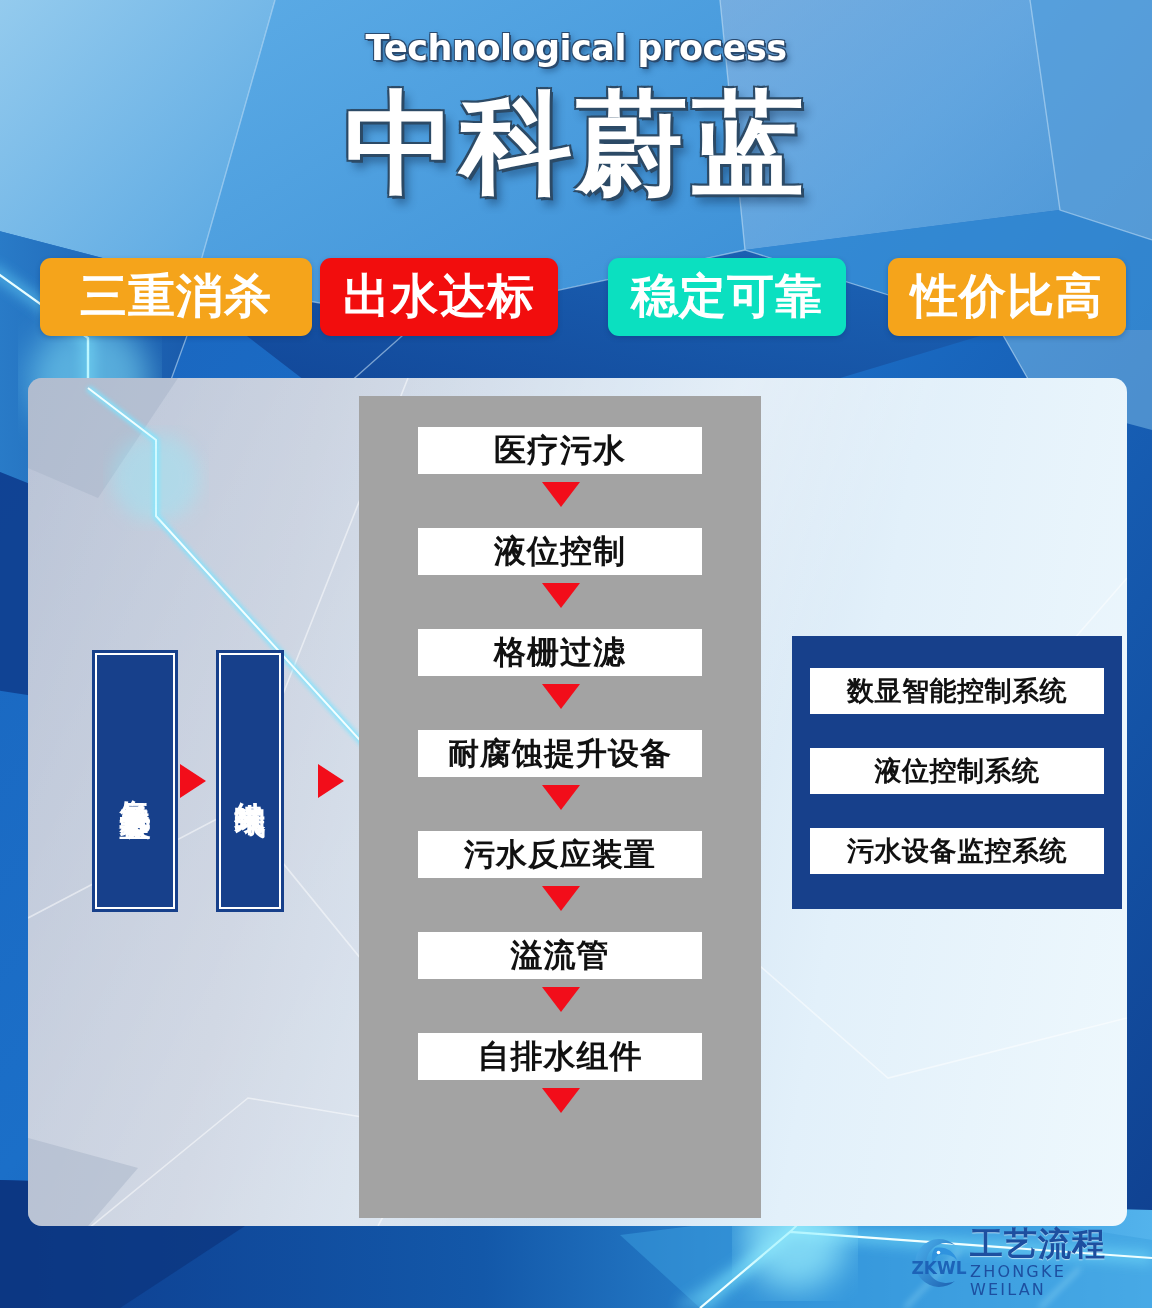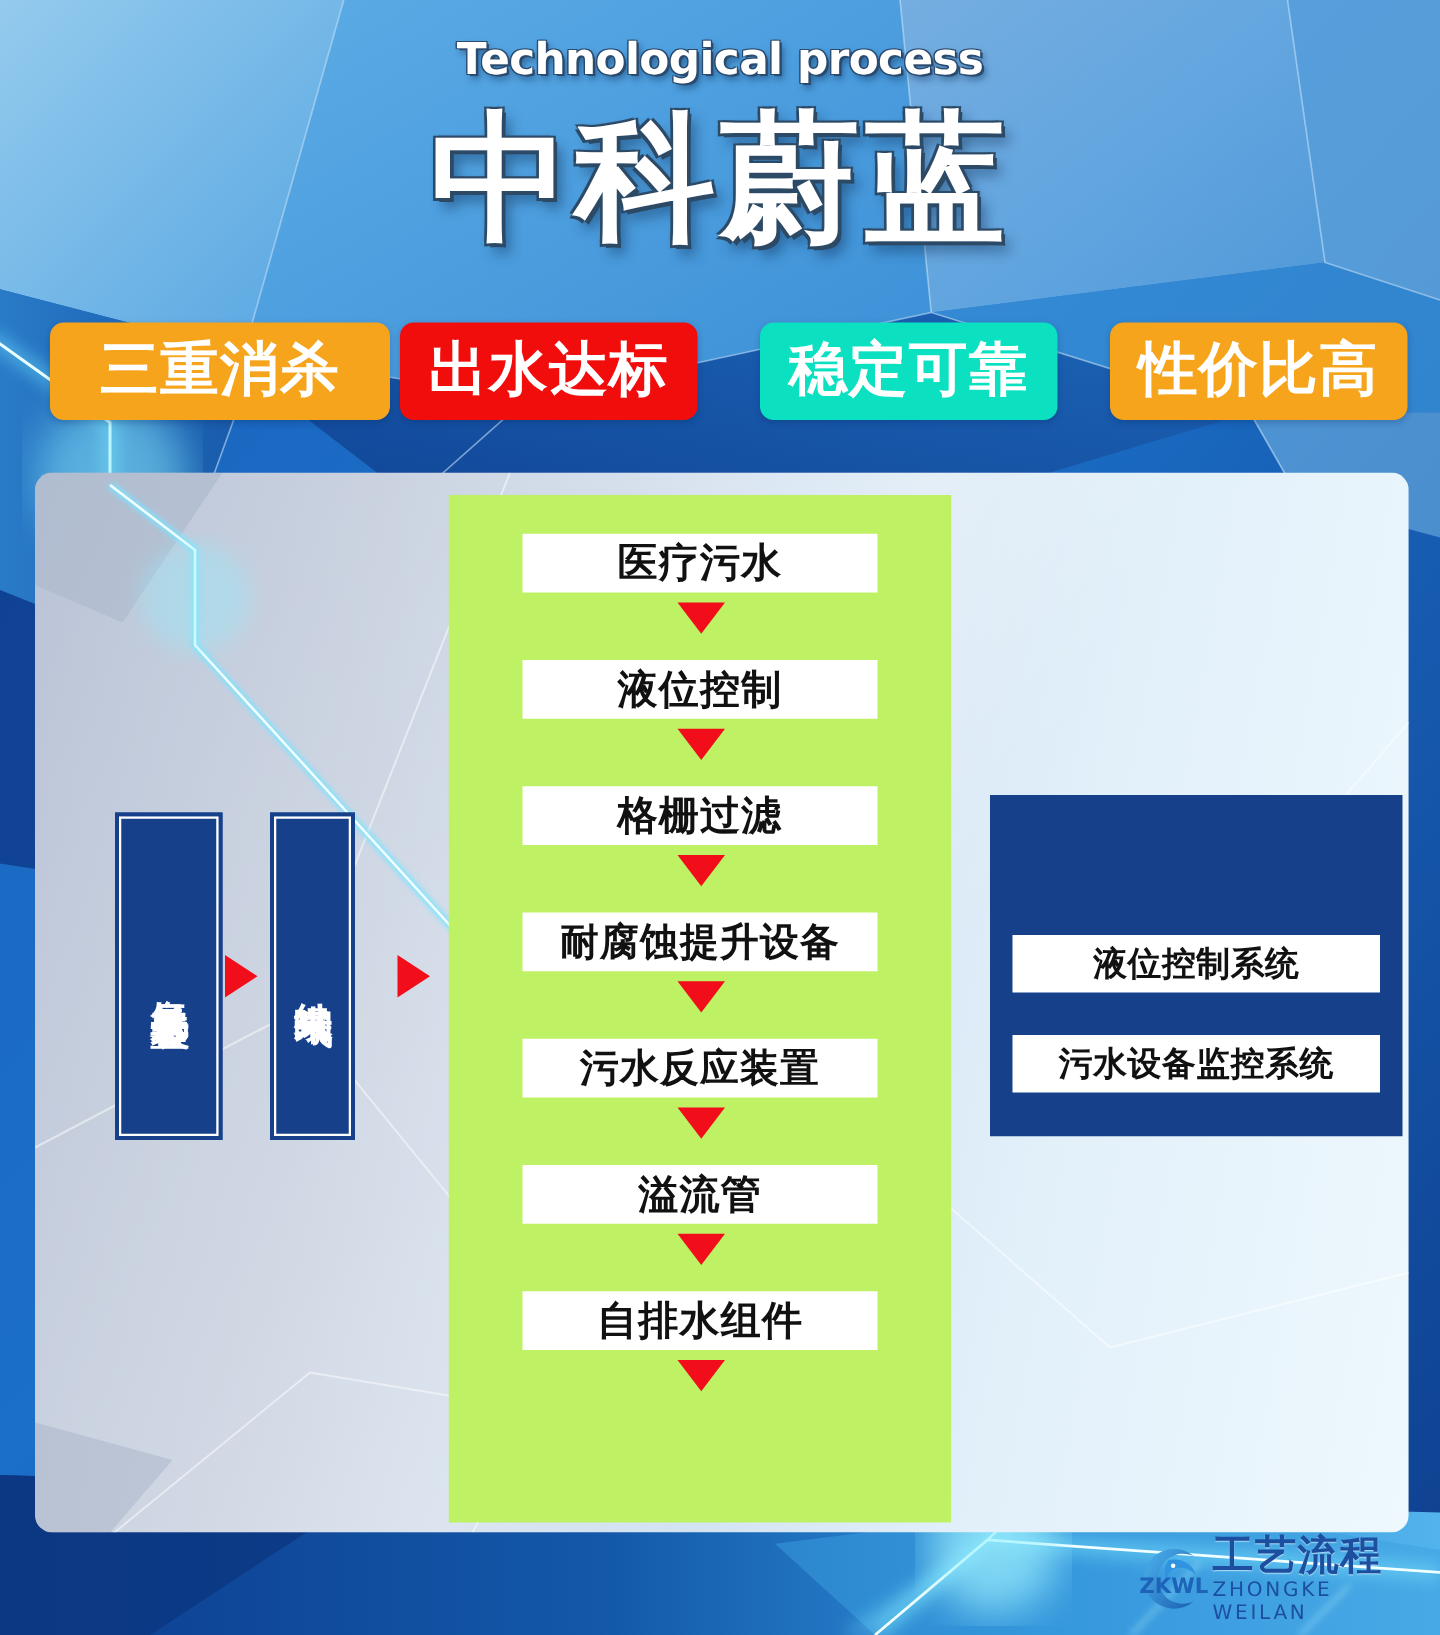--- a/index.html
+++ b/index.html
@@ -98,21 +98,21 @@
     border-bottom:17px solid transparent;
     border-left:26px solid #f20d1a;
   }
   #tri-r-0 { left:180px; top:764px; }
   #tri-r-1 { left:318px; top:764px; }
 
   
   .flow-col {
     position:absolute; left:359px; top:396px;
     width:402px; height:822px;
-    background:#bef264;
+    background:#a3a3a3;
     z-index:7;
     padding-left:37px;
   }
   .flow-box {
     position:absolute; left:59px; width:284px; height:47px;
     background:#ffffff;
     display:flex; align-items:center; justify-content:center;
     color:#111111; font-weight:bold; font-size:32px;
     letter-spacing:1px;
     font-family:"DejaVu Sans",sans-serif;
@@ -336,20 +336,21 @@
   <div class="tri-down" style="top:389px"></div>
   <div class="flow-box wide" style="top:435px">污水反应装置</div>
   <div class="tri-down" style="top:490px"></div>
   <div class="flow-box" style="top:536px">溢流管</div>
   <div class="tri-down" style="top:591px"></div>
   <div class="flow-box" style="top:637px">自排水组件</div>
   <div class="tri-down" style="top:692px"></div>
 </div>
 
 <div class="sys-panel">
+  <div class="sys-item sys-item-0">数显智能控制系统</div>
   <div class="sys-item sys-item-1">液位控制系统</div>
   <div class="sys-item sys-item-2">污水设备监控系统</div>
 </div>
 
 <div class="logo-wrap">
   <div class="logo-mark">
     <svg width="62" height="58" viewBox="0 0 62 58">
       <defs>
         <linearGradient id="lg1" x1="0" y1="0" x2="1" y2="1">
           <stop offset="0" stop-color="#4db4ef"></stop>

